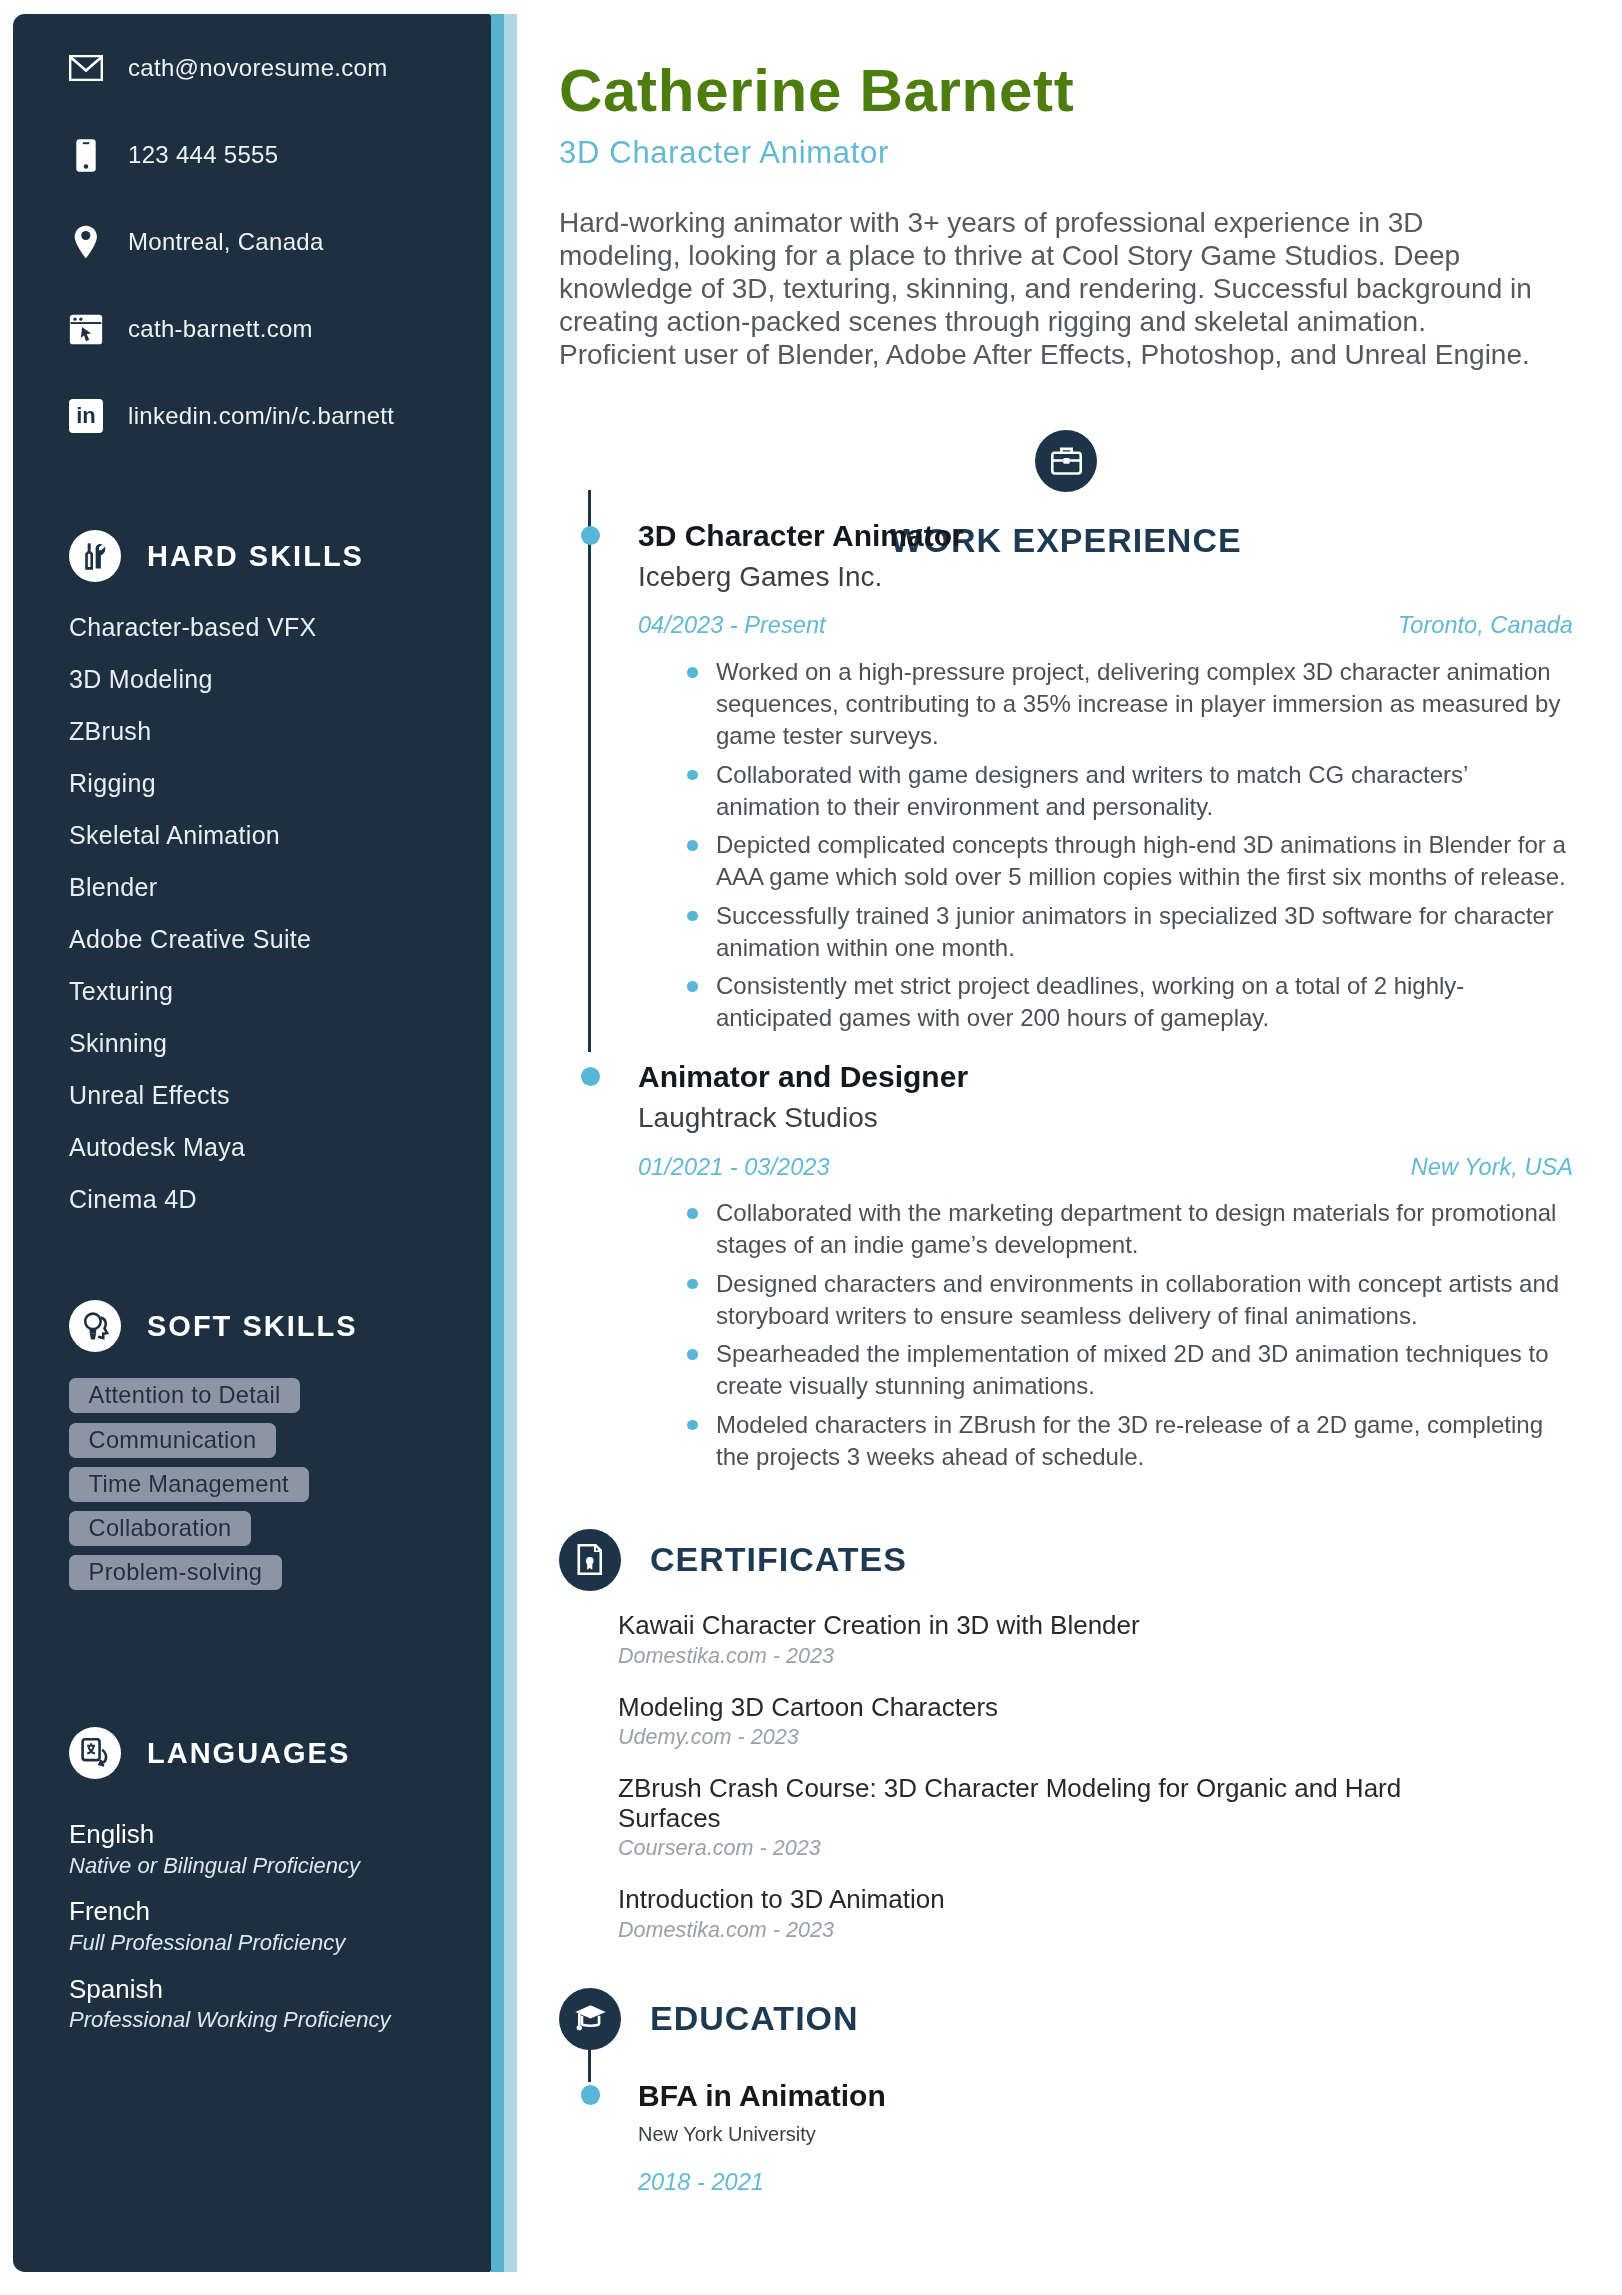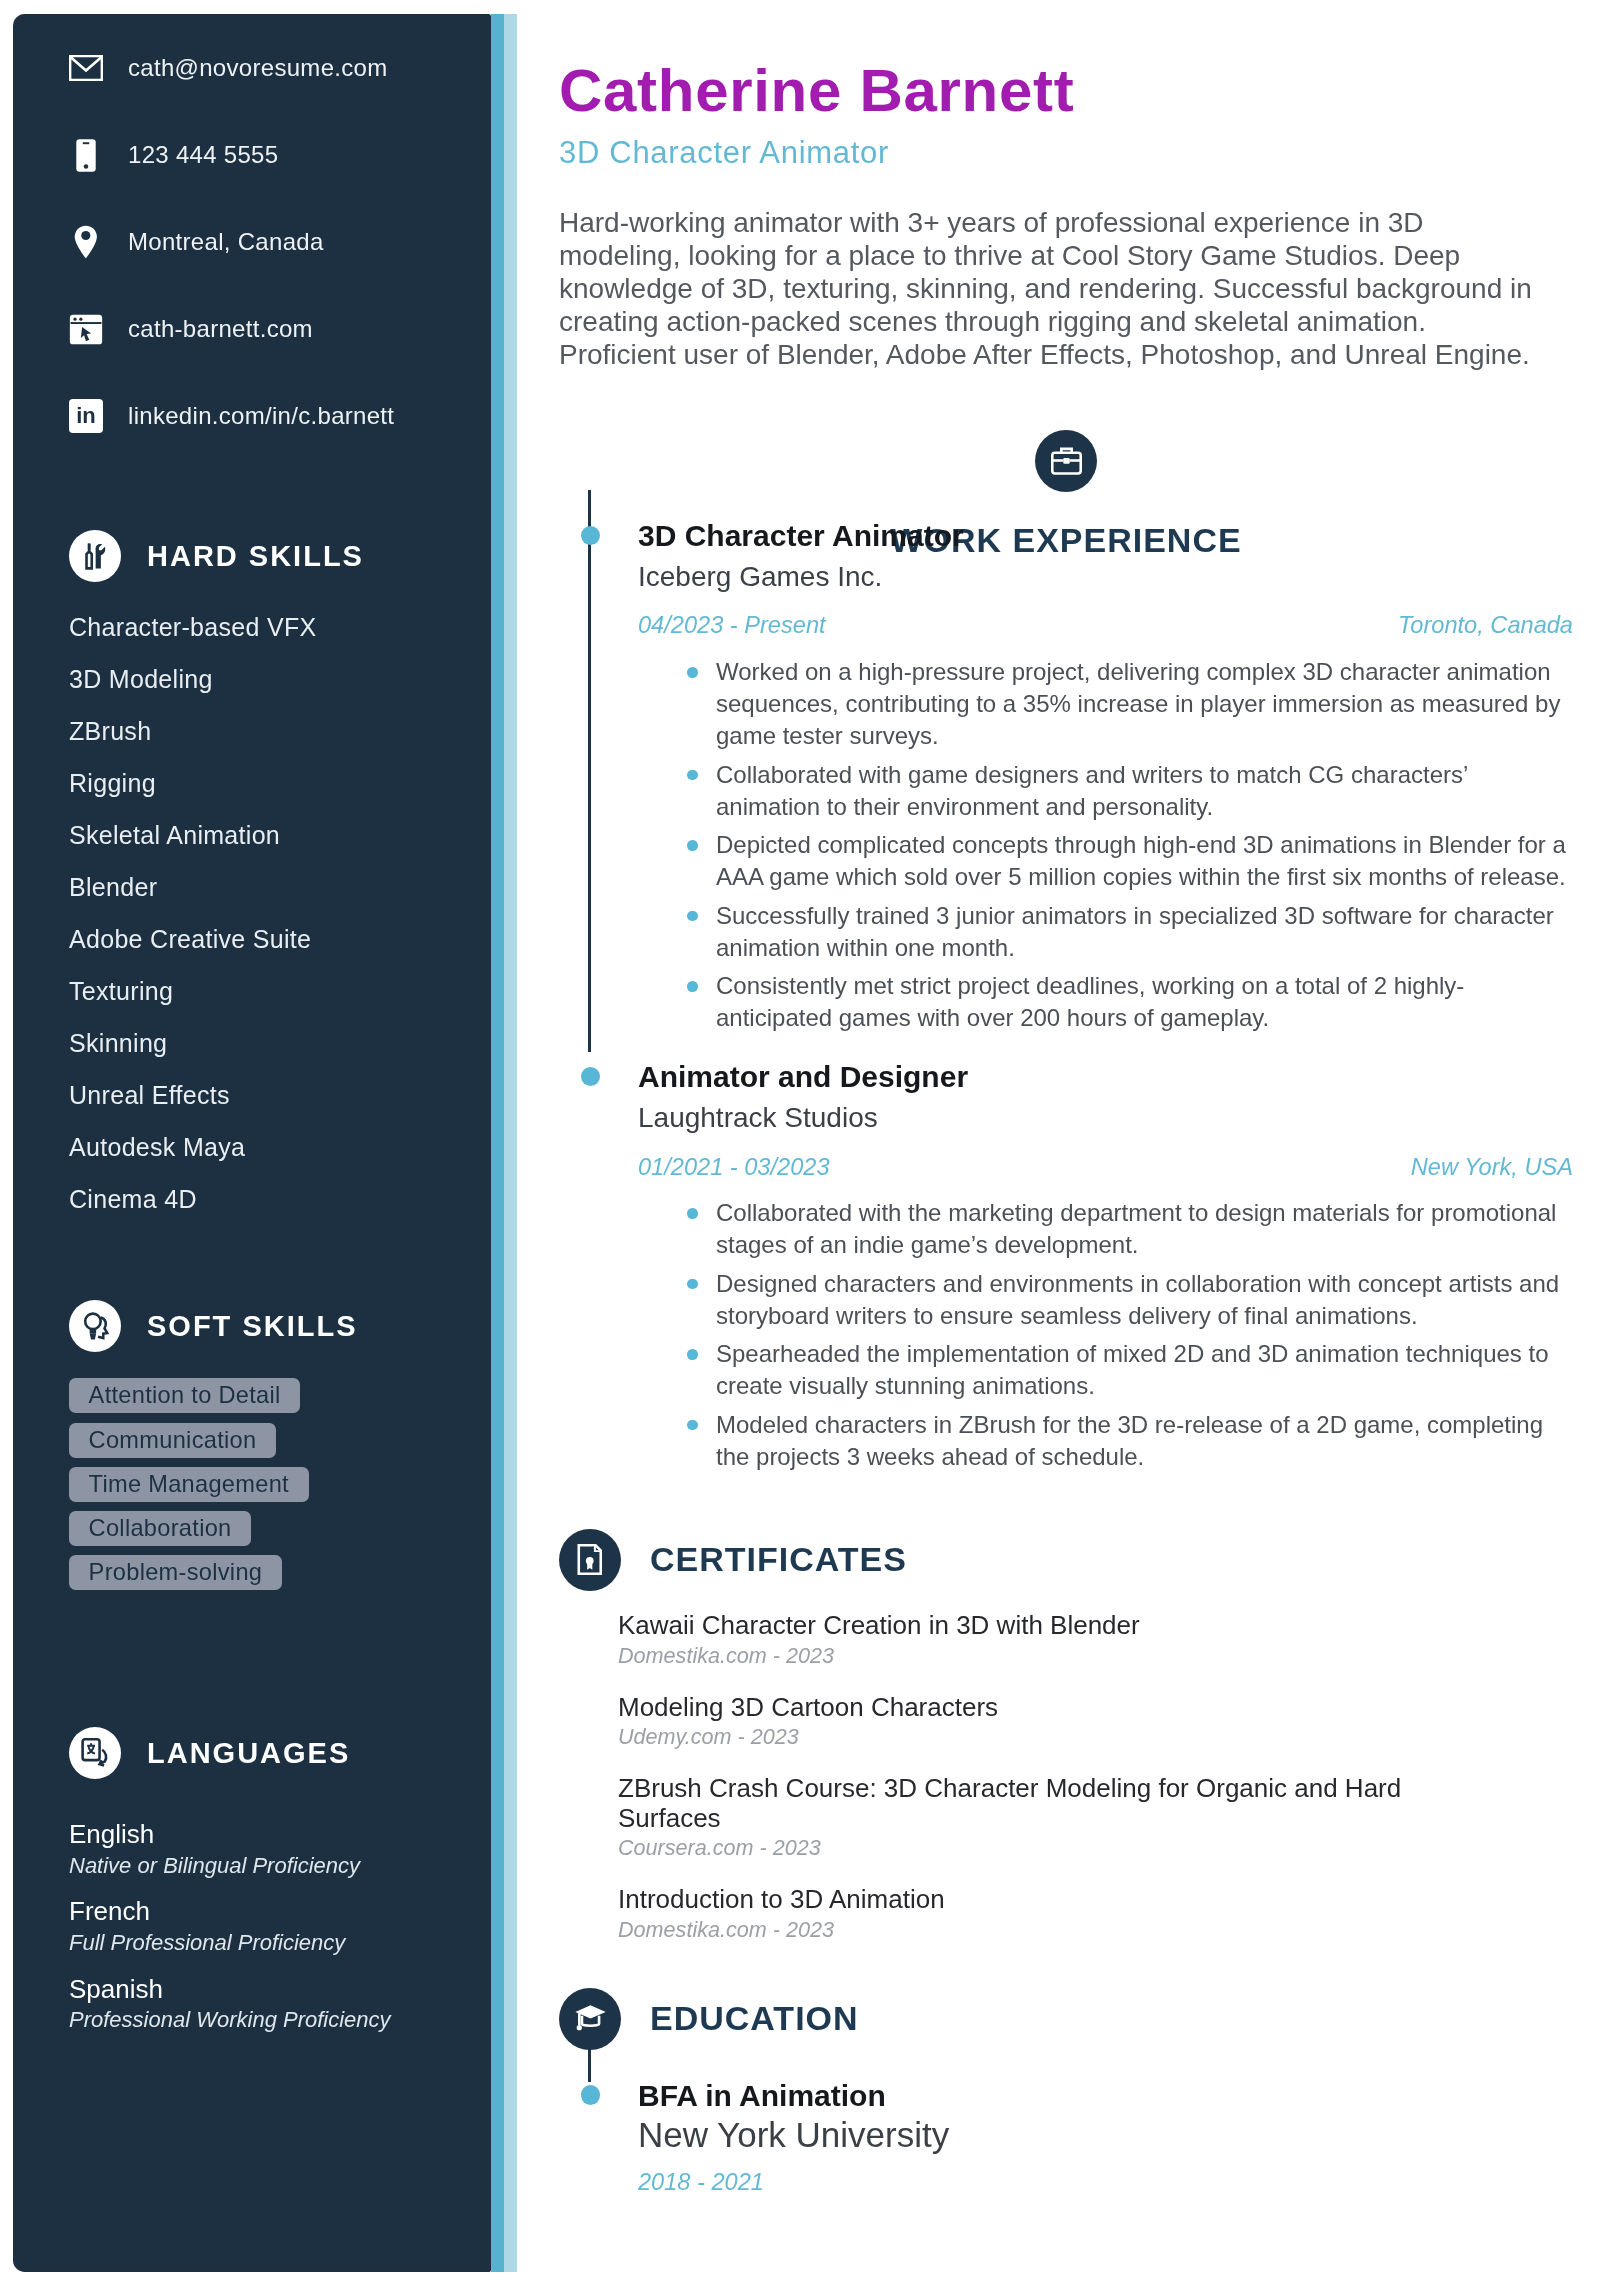--- a/index.html
+++ b/index.html
@@ -41,21 +41,21 @@
   }
 
   .lang-header { margin-top:137px; }
   .lang-list { margin-top:41px; list-style:none; }
   .lang-list li { margin-bottom:18.3px; }
   .lang-name { font-size:26px; line-height:29px; color:#ffffff; margin-bottom:3.9px; }
   .lang-level { font-size:22px; line-height:26px; font-style:italic; color:#dfe7ec; }
 
   
   .main { position:absolute; left:559px; top:0; width:1014px; }
-  .person-name { margin-top:58px; font-size:60px; line-height:65px; color:#a21caf; letter-spacing:0.7px; }
+  .person-name { margin-top:58px; font-size:60px; line-height:65px; color:#4d7c0f; letter-spacing:0.7px; }
   .person-title { margin-top:10.5px; font-size:31px; line-height:38px; color:#63b9d4; letter-spacing:0.7px; }
   .summary { margin-top:34px; max-width:978px; font-size:28px; line-height:33px; color:#54595f; }
 
   .section-header { display:flex; align-items:center; gap:29px; height:62px; }
   .section-header .scircle {
     width:62px; height:62px; border-radius:50%; background:#1d3347; flex:0 0 62px;
     display:flex; align-items:center; justify-content:center;
   }
   .section-header .stext { font-size:34px; font-weight:bold; color:#1e3a52; letter-spacing:1px; }
 
@@ -86,21 +86,21 @@
   .cert-title { font-size:26px; line-height:30px; color:#26282c; max-width:870px; }
   .cert-source { margin-top:2.6px; font-size:21.6px; line-height:25px; font-style:italic; color:#9aa0a6; }
 
   .edu-header { margin-top:46px; }
   .edu-item { margin-top:29px; }
   .edu-item::before {
     content:""; position:absolute; left:29px; top:-30px; height:33px;
     width:3.3px; background:#1d3347; z-index:1;
   }
   .edu-degree { font-size:30px; line-height:34px; font-weight:bold; color:#15181c; }
-  .edu-school { margin-top:6.5px; font-size:35px; line-height:31px; color:#3b4046; }
+  .edu-school { margin-top:6.5px; font-size:20px; line-height:31px; color:#3b4046; }
   .edu-dates { margin-top:18.3px; font-size:23.6px; line-height:29px; font-style:italic; color:#63b9d4; }
 
   .linkedin-badge {
     width:34px; height:34px; background:#ffffff; border-radius:3.9px;
     display:flex; align-items:center; justify-content:center;
     color:#1c3041; font-weight:bold; font-size:22px;
   }
   svg { display:block; }
 </style>
 </head>

